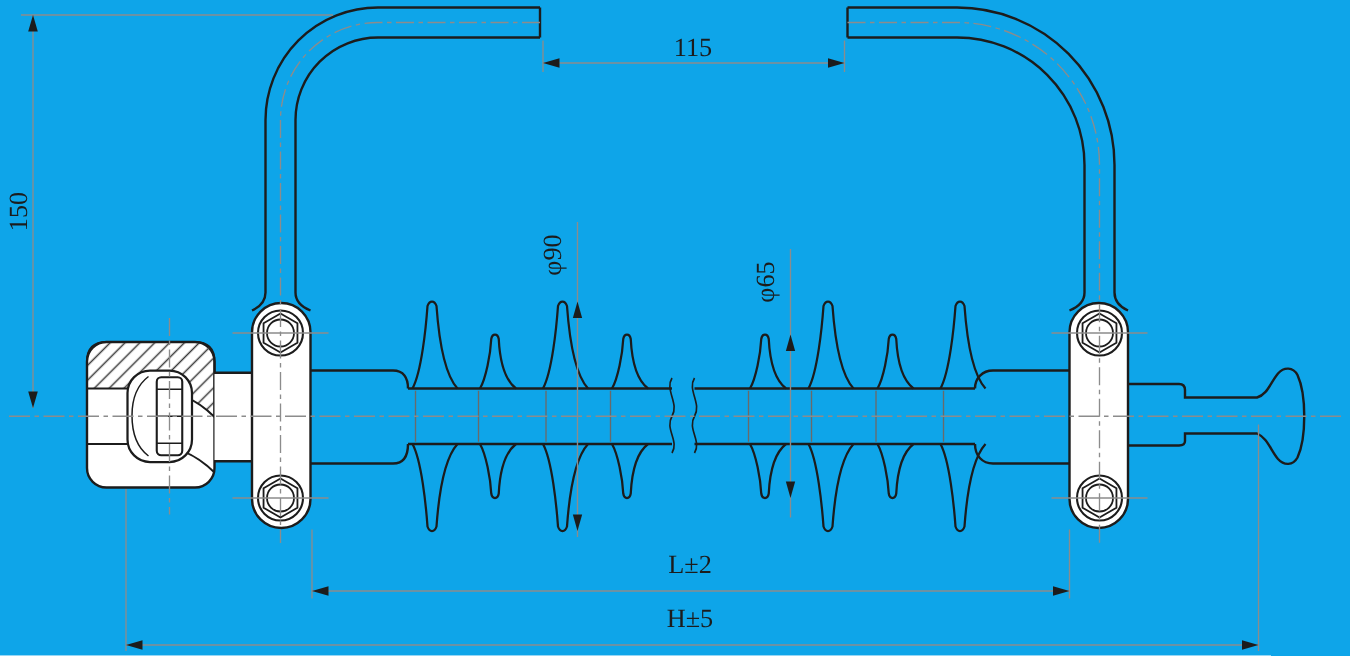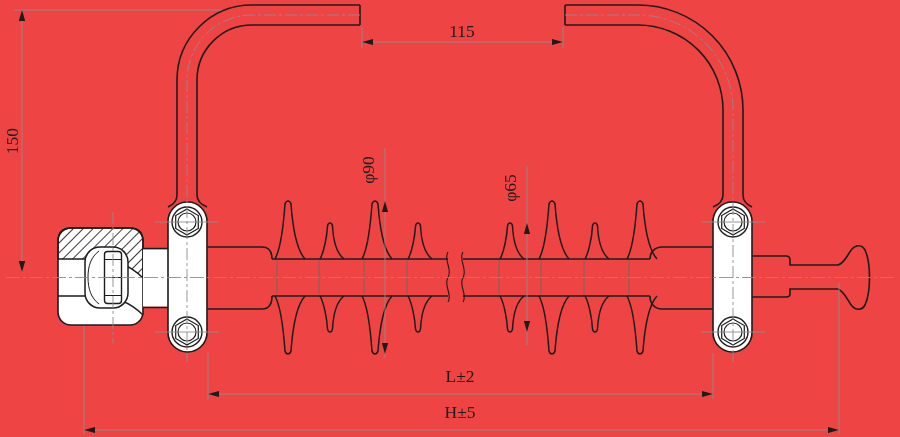--- a/index.html
+++ b/index.html
@@ -1,16 +1,16 @@
 <!DOCTYPE html>
 <html><head>
 <meta charset="utf-8">
 <style>
   html,body{margin:0;padding:0;background:#ffffff;}
-  #stage{width:900px;height:437px;position:relative;background:#ef4444;overflow:hidden;}
+  #stage{width:900px;height:437px;position:relative;background:#0ea5e9;overflow:hidden;}
   svg text{font-family:"Liberation Serif","DejaVu Serif",serif;font-size:17.5px;fill:#1c1c1c;}
 </style>
 </head>
 <body>
 
 <div id="stage">
 <svg width="900" height="437" viewBox="0 0 900 437">
   <defs>
     <pattern id="hatch" width="7" height="7" patternUnits="userSpaceOnUse" patternTransform="rotate(45)">
       <line x1="3.5" y1="-1" x2="3.5" y2="8" stroke="#3a3a3a" stroke-width="1"></line>

